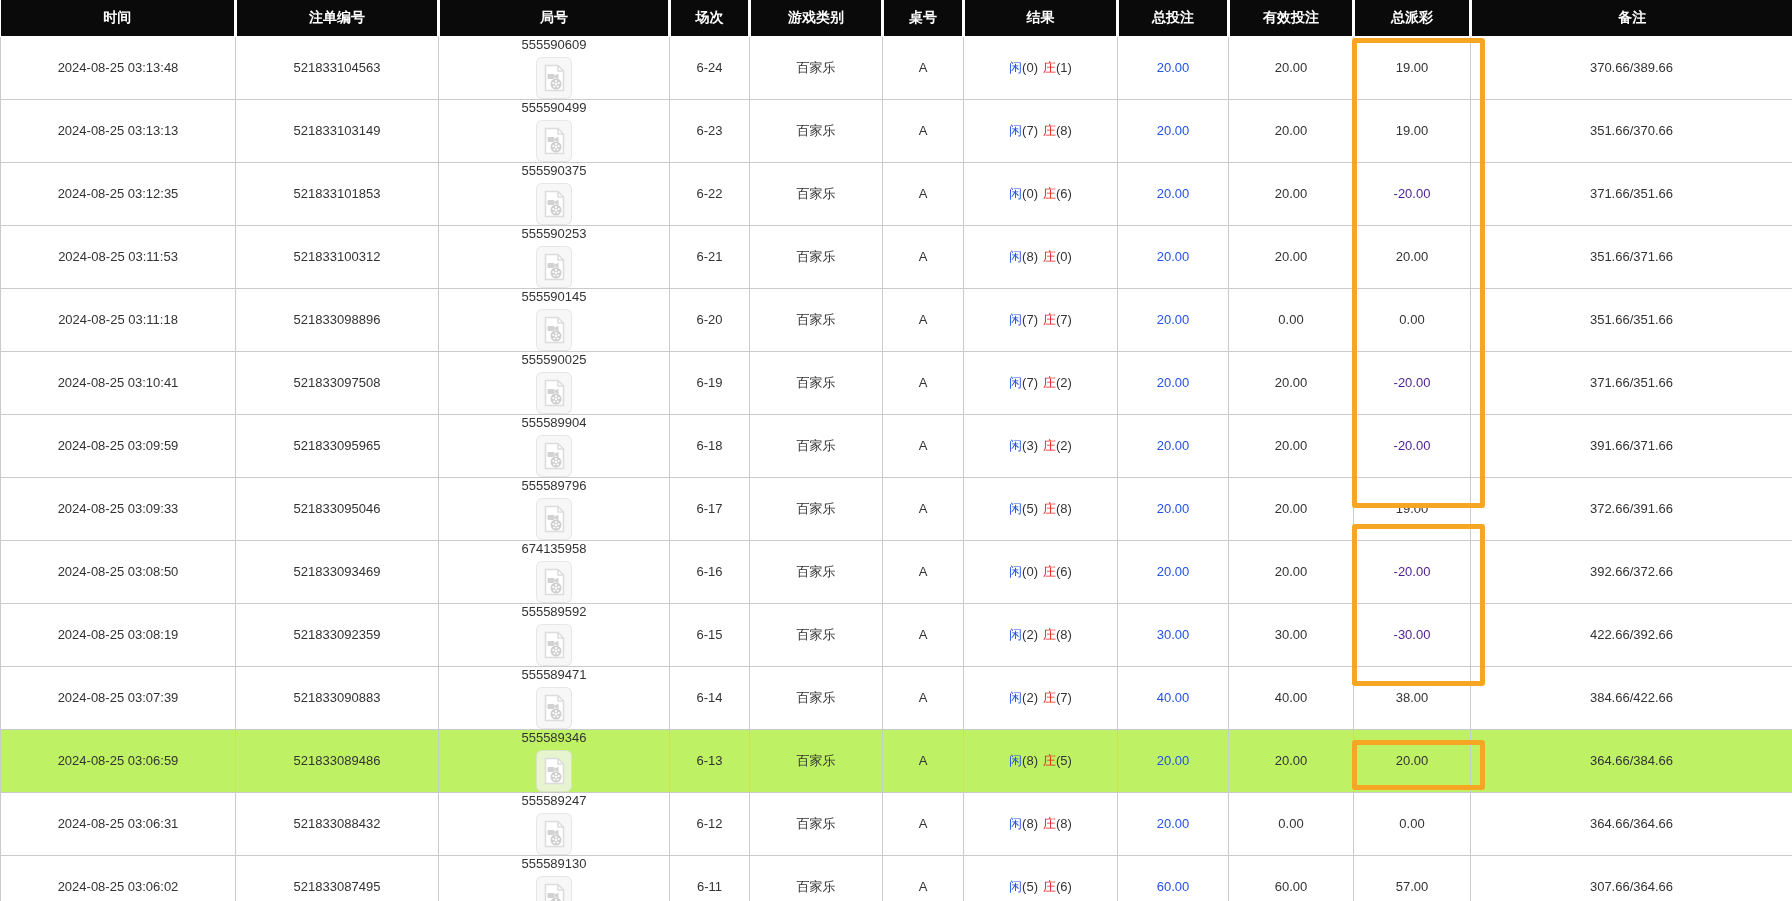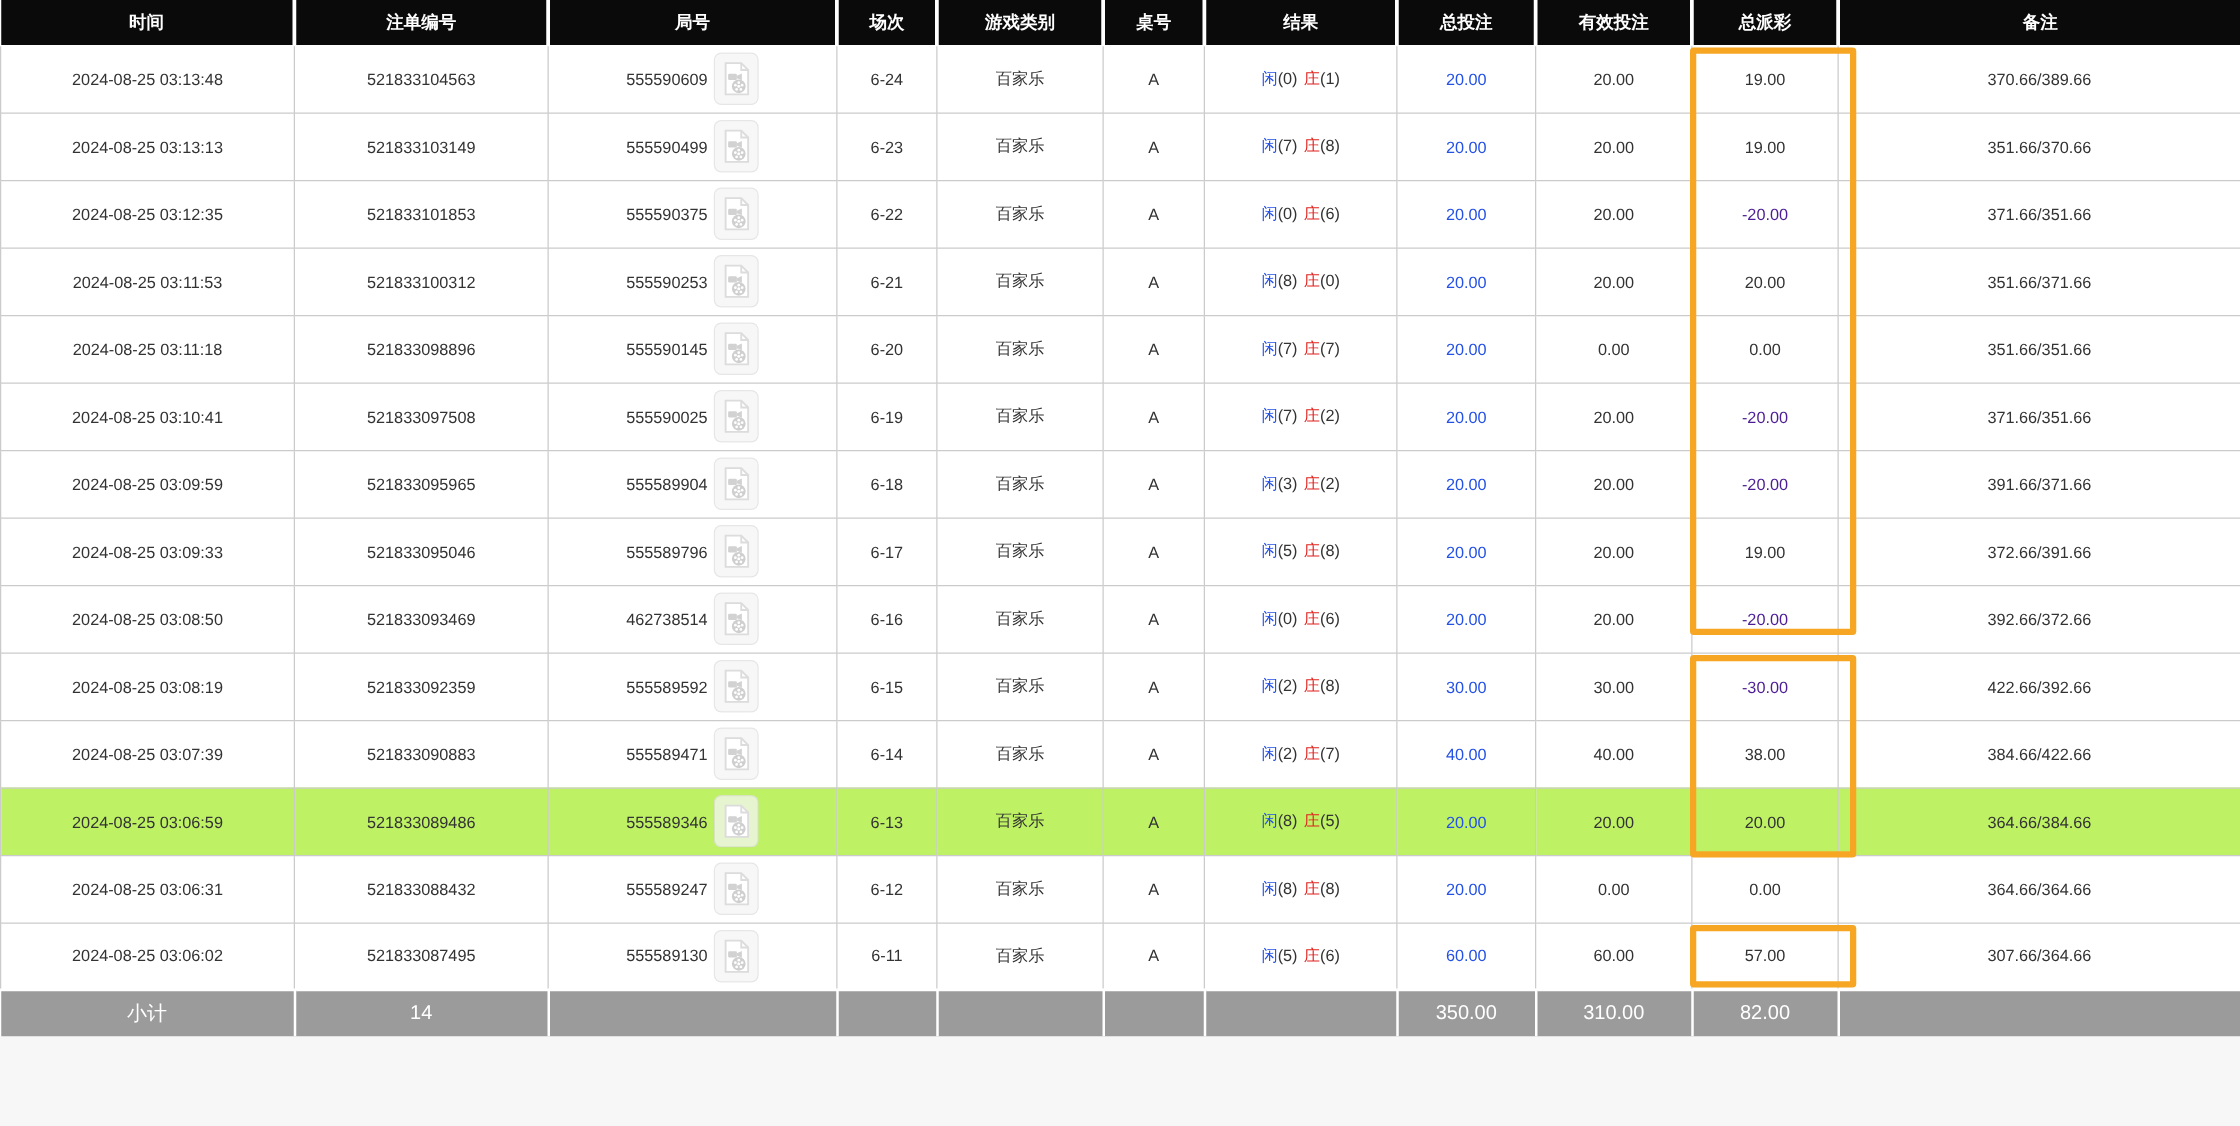--- a/index.html
+++ b/index.html
@@ -33,21 +33,21 @@
     font-size: 13px;
     color: #333333;
     border: 1px solid #cbcbcb;
     background: #ffffff;
     white-space: nowrap;
   }
   tbody tr.hl td { background: #bef264; }
   .blue { color: #2451e6; }
   .red  { color: #e02420; }
   td.neg { color: #4c1d95; }
-  .round-wrap { display: inline-flex; align-items: center; gap: 5px; vertical-align: middle; }
+  .round-wrap { display: inline-flex; align-items: center; gap: 5px; vertical-align: middle; flex-direction: column; }
   .video-btn {
     display: inline-flex; align-items: center; justify-content: center;
     width: 36px; height: 42px;
     background: rgba(244,244,244,0.75);
     border: 1px solid rgba(0,0,0,0.07);
     border-radius: 6px;
     cursor: pointer;
   }
   tfoot td {
     background: #9b9b9b;
@@ -377,21 +377,21 @@
     <td class="blue">20.00</td>
     <td>20.00</td>
     <td>19.00</td>
     <td>372.66/391.66</td>
   </tr>
         <tr>
     <td>2024-08-25 03:08:50</td>
     <td>521833093469</td>
     <td>
       <span class="round-wrap">
-        <span>462738514</span>
+        <span>674135958</span>
         <span class="video-btn">
           <svg width="24" height="28" viewBox="0 0 24 28">
             <path d="M3.5 1.5 H16 L21.5 7 V26.5 H3.5 Z" fill="#ffffff" stroke="#dcdcdc" stroke-width="1.5"></path>
             <path d="M16 1.5 V7 H21.5" fill="none" stroke="#dcdcdc" stroke-width="1.5"></path>
             <rect x="5.5" y="10" width="7" height="5" rx="1" fill="#d2d2d2"></rect>
             <path d="M12.5 11.5 L16.5 9.8 V15.2 L12.5 13.5 Z" fill="#d2d2d2"></path>
             <circle cx="14" cy="20" r="5.5" fill="#cfcfcf"></circle>
             <circle cx="14" cy="20" r="1.2" fill="#ffffff"></circle>
             <circle cx="14" cy="17.1" r="1.1" fill="#ffffff"></circle>
             <circle cx="16.7" cy="19.1" r="1.1" fill="#ffffff"></circle>

